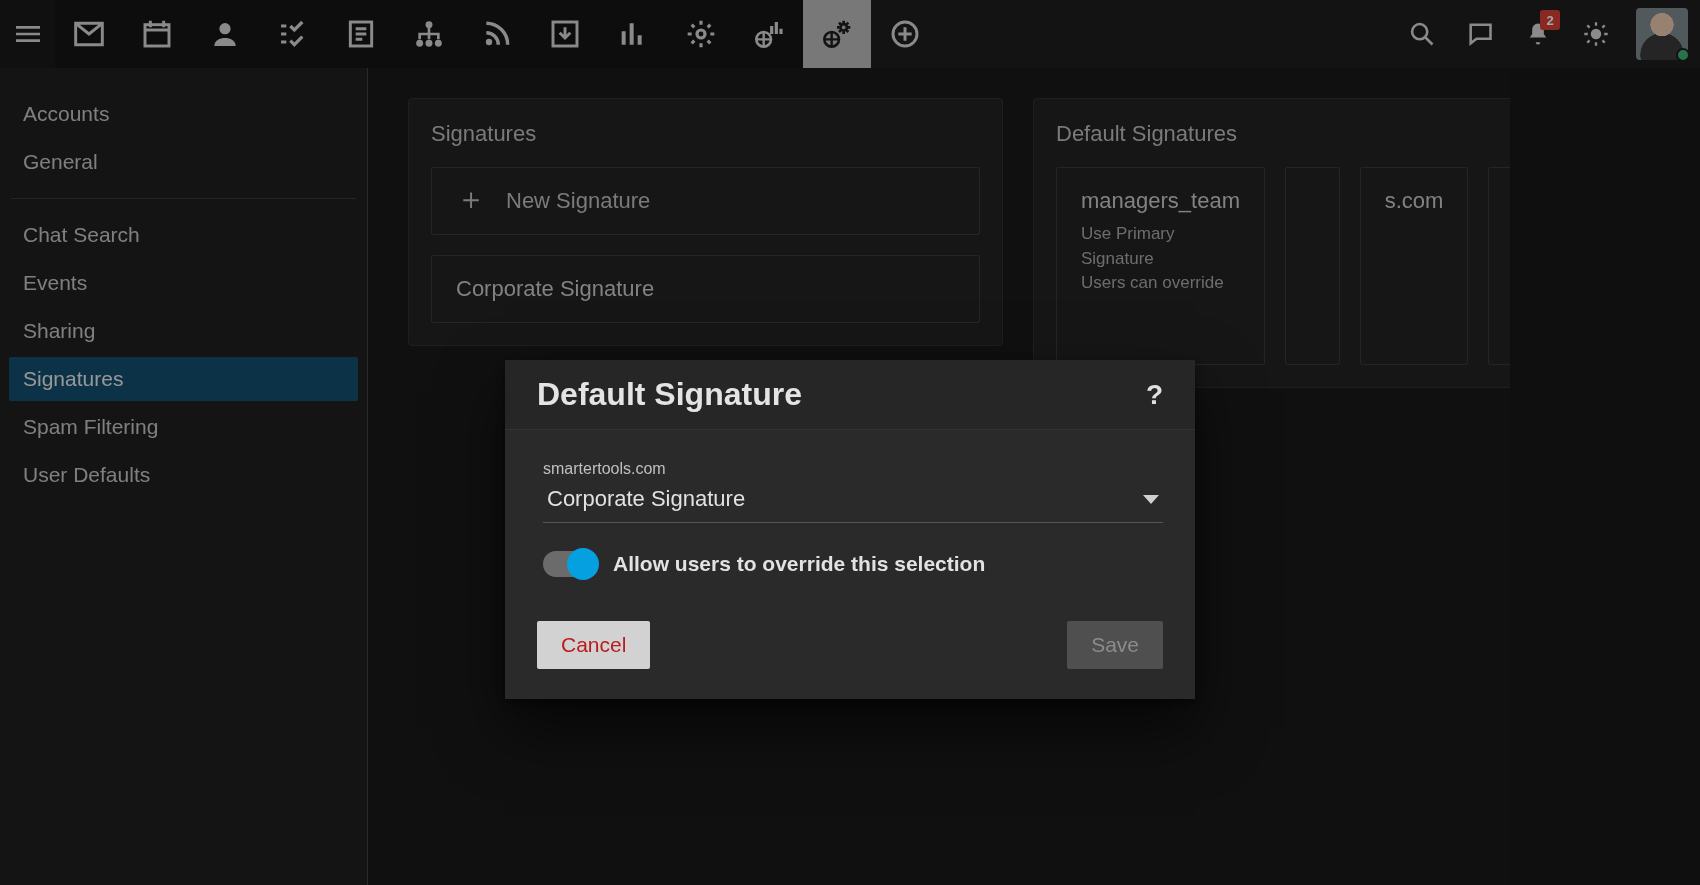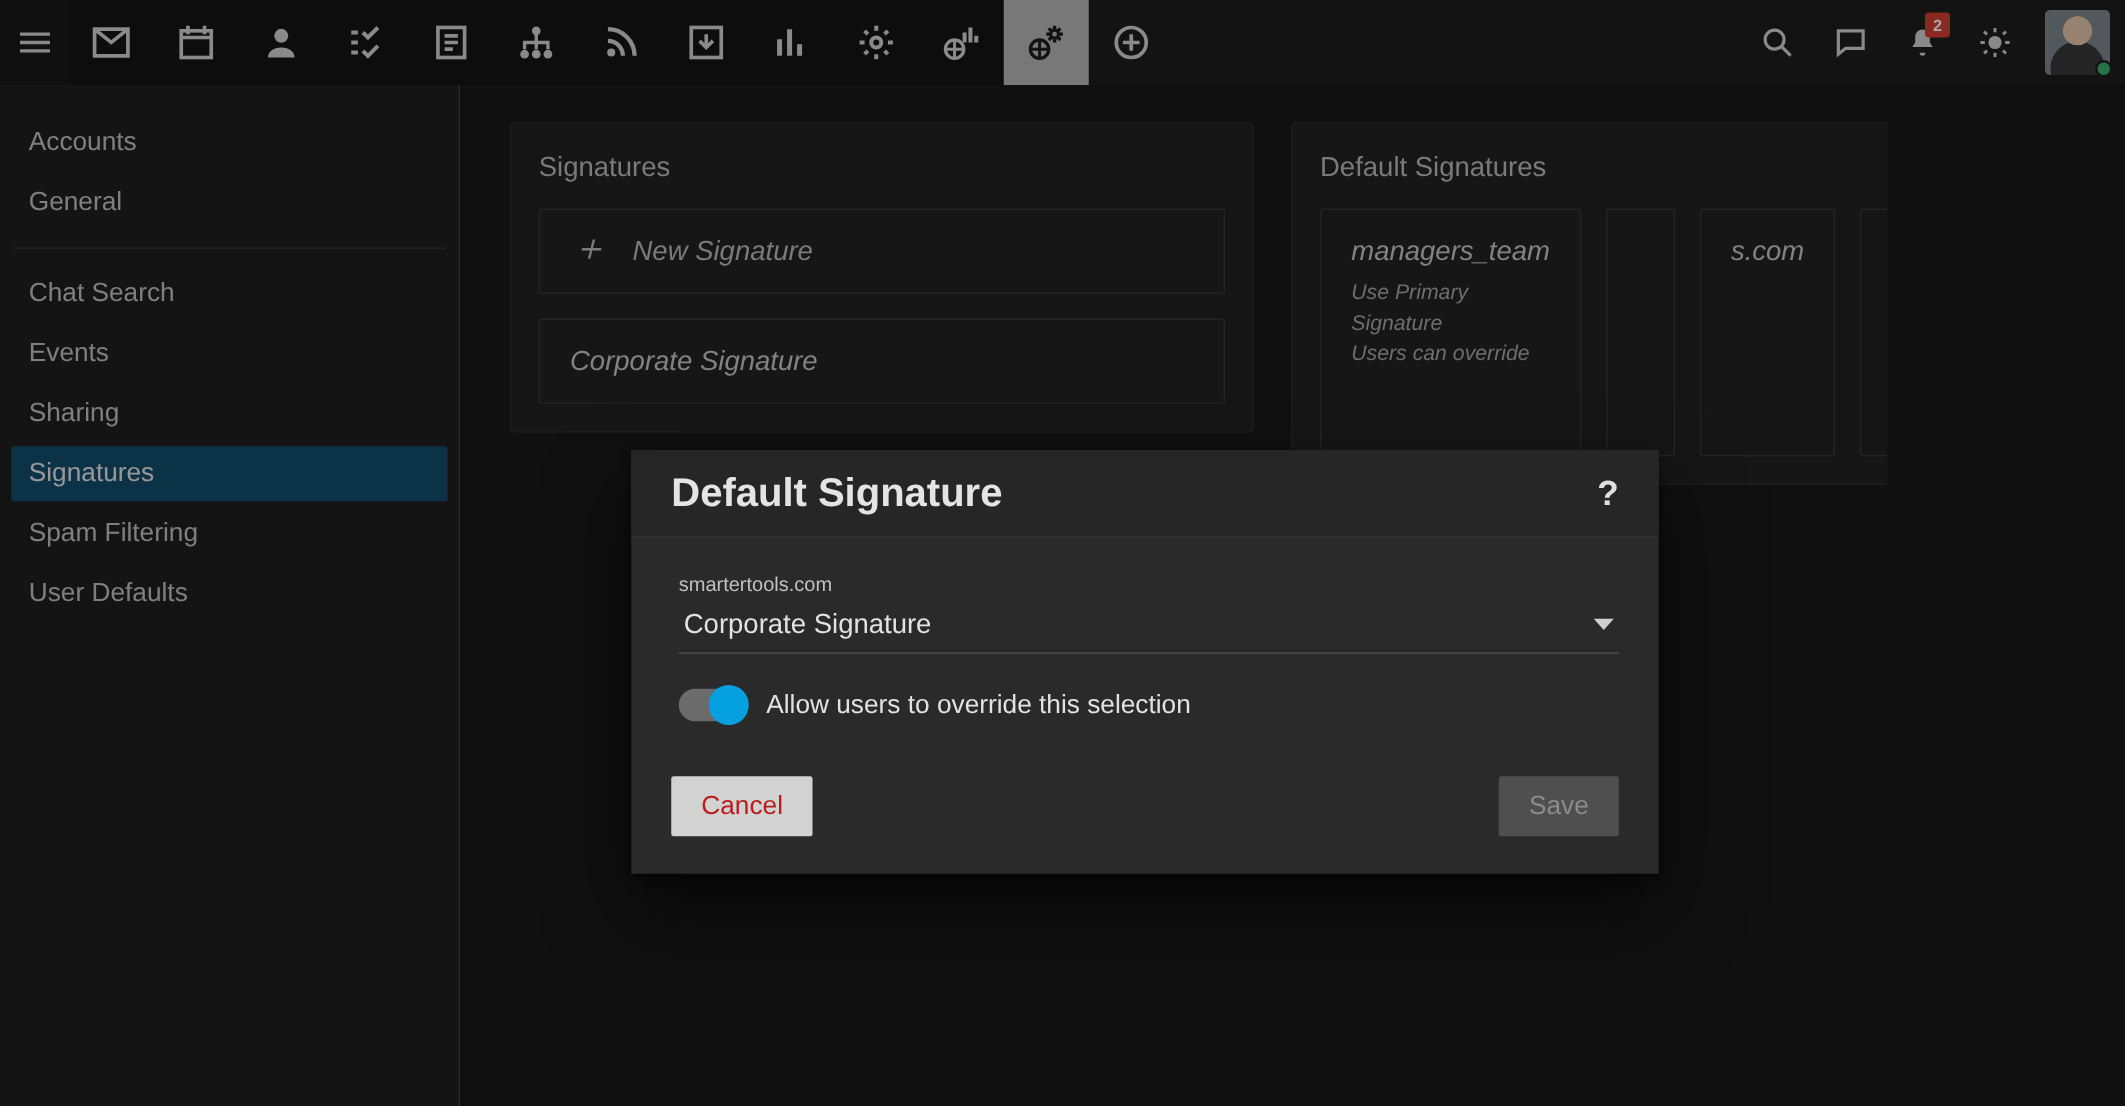--- a/index.html
+++ b/index.html
@@ -104,32 +104,31 @@
   }
   .panel.sig { width: 595px; }
   .panel.def { width: 595px; }
   .panel-title { font-size: 22px; color:#bcbcbc; }
   .card {
     border:1px solid #3a3a3a;
     border-radius:2px;
     background:#222;
     padding: 20px 24px;
     cursor:pointer;
-    font-style:italic;
   }
   .new-sig { display:flex; align-items:center; gap:20px; color:#bcbcbc; font-size:22px;}
   .plus { font-size:30px; line-height:0; font-weight:400; position:relative; top:-2px;}
   .card h3 { font-size:22px; font-weight:500; color:#c8c8c8; }
   .card .sub { font-size:17px; color:#a8a8a8; margin-top:8px; line-height:1.45;}
 
   
   .dialog {
     position: absolute;
     left: 505px; top: 360px;
-    width: 822px;
+    width: 690px;
     background:#2a2a2a;
     box-shadow: 0 30px 60px rgba(0,0,0,0.6), 0 4px 8px rgba(0,0,0,0.4);
     z-index: 1000;
   }
   .dialog-head{
     display:flex; align-items:center; justify-content:space-between;
     padding: 16px 32px 16px 32px;
     border-bottom:1px solid #333;
     background:#262626;
   }
@@ -141,21 +140,21 @@
     display:flex; align-items:center; justify-content:space-between;
     border-bottom:1px solid #555;
     padding: 4px 4px 10px 4px;
     font-size:22px; color:#e2e2e2;
     cursor:pointer;
   }
   .chev{
     width:0;height:0;border-left:8px solid transparent;border-right:8px solid transparent;
     border-top:9px solid #d0d0d0;
   }
-  .toggle-row{ display:flex; align-items:center; gap:16px; margin-top:28px; font-size:21px; color:#e2e2e2;}
+  .toggle-row{ display:flex; align-items:center; gap:16px; margin-top:28px; font-size:21px; color:#e2e2e2;font-weight:bold;}
   .switch{
     width:54px; height:26px; border-radius:26px; background:#6b6b6b;
     position:relative; cursor:pointer;
   }
   .switch .knob{
     position:absolute; right:-2px; top:-3px;
     width:32px; height:32px; border-radius:50%;
     background:#04a0df;
   }
   .dialog-foot{

